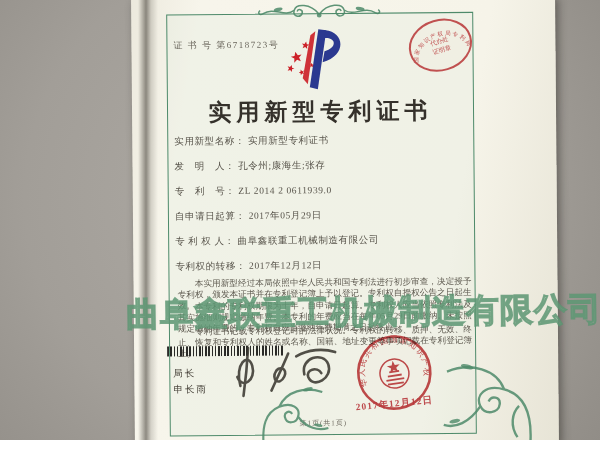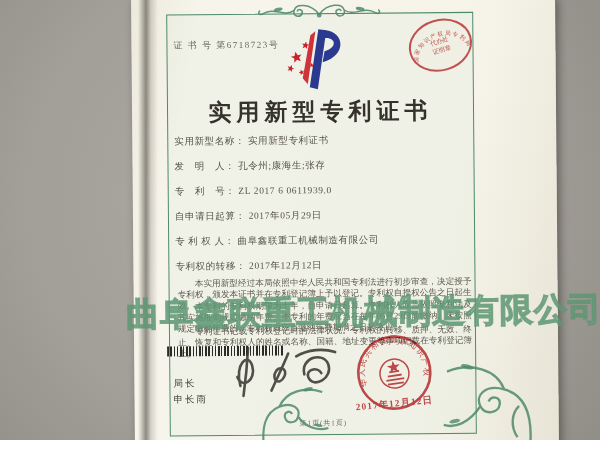--- a/index.html
+++ b/index.html
@@ -7,21 +7,21 @@
   .paper{position:absolute;left:133px;top:-2px;width:424px;height:448px;background:linear-gradient(100deg,#ece9dd 0%,#f7f5eb 14%,#f6f4e9 72%,#e7e4d6 100%);box-shadow:3px 2px 8px rgba(30,28,24,.45);transform:rotate(-0.5deg);}
   .gutter{position:absolute;left:138px;top:0;width:20px;height:450px;z-index:3;background:linear-gradient(90deg,rgba(55,50,42,0) 0%,rgba(55,50,42,.55) 40%,rgba(55,50,42,.18) 65%,rgba(55,50,42,0) 100%);pointer-events:none;}
   .frame{position:absolute;left:35px;top:15px;width:307px;height:422px;border:1.6px solid #4e8a6a;background:rgba(219,234,219,.22);box-sizing:border-box;}
   .cert-no{position:absolute;left:42px;top:40px;font-size:9px;letter-spacing:1.5px;color:#6a665c;}
   .logo{position:absolute;left:153px;top:26px;}
   .title{position:absolute;left:35px;top:98px;width:307px;text-align:center;font-size:23px;font-weight:bold;letter-spacing:5px;color:#35312b;}
   .field{position:absolute;left:42px;font-size:9.5px;color:#57534a;letter-spacing:.6px;white-space:nowrap;}
   .field .flabel{margin-right:3px;margin-top:33px;}
   .para{position:absolute;left:44px;width:294px;font-size:8.6px;line-height:11.4px;color:#5d594f;text-align:justify;text-indent:2em;}
   .barcode{position:absolute;left:33px;top:347px;width:116px;height:10px;background:repeating-linear-gradient(90deg,#2b2b28 0 1.5px,transparent 1.5px 3px,#2b2b28 3px 5.2px,transparent 5.2px 6.5px,#2b2b28 6.5px 7.5px,transparent 7.5px 9.5px);}
-  .officer{position:absolute;left:39px;top:376px;font-size:9.5px;color:#454038;letter-spacing:2px;line-height:16px;}
+  .officer{position:absolute;left:39px;top:366px;font-size:9.5px;color:#454038;letter-spacing:2px;line-height:16px;}
   .signature{position:absolute;left:90px;top:345px;}
   .seal-round{position:absolute;left:215px;top:330px;mix-blend-mode:multiply;}
   .seal-date{position:absolute;left:221px;top:400px;font-size:9.5px;color:#b8383c;letter-spacing:1px;transform:rotate(-5deg);font-weight:bold;opacity:.9;}
   .seal-oval{position:absolute;left:270px;top:17px;mix-blend-mode:multiply;}
   .page-footer{position:absolute;left:35px;top:420px;width:307px;text-align:center;font-size:7px;color:#6b675d;letter-spacing:1px;}
   .ornament-top{position:absolute;left:122px;top:1px;}
   .flourish{position:absolute;pointer-events:none;}
   .fl-bl{left:122px;top:378px;}
   .fl-br{left:405px;top:356px;transform:scale(-1,1);}
   .watermark{position:absolute;left:126px;top:290px;width:480px;font-size:33px;font-weight:bold;letter-spacing:1px;white-space:nowrap;color:rgba(140,184,154,.40);-webkit-text-stroke:1.2px rgba(88,148,112,.78);transform:rotate(-0.7deg);z-index:9;pointer-events:none;font-family:"Liberation Serif","DejaVu Serif",serif;}
@@ -82,21 +82,21 @@
 
     <div class="title">实用新型专利证书</div>
 
     <div class="field" style="top:136px">
       <span class="flabel">实用新型名称：</span><span class="fvalue">实用新型专利证书</span>
     </div>
     <div class="field" style="top:161px">
       <span class="flabel">发　明　人：</span><span class="fvalue">孔令州;康海生;张存</span>
     </div>
     <div class="field" style="top:186px">
-      <span class="flabel">专　利　号：</span><span class="fvalue">ZL 2017 6 0611939.0</span>
+      <span class="flabel">专　利　号：</span><span class="fvalue">ZL 2014 2 0611939.0</span>
     </div>
     <div class="field" style="top:211px">
       <span class="flabel">自申请日起算：</span><span class="fvalue">2017年05月29日</span>
     </div>
     <div class="field" style="top:236px">
       <span class="flabel">专 利 权 人：</span><span class="fvalue">曲阜鑫联重工机械制造有限公司</span>
     </div>
     <div class="field" style="top:261px">
       <span class="flabel">专利权的转移：</span><span class="fvalue">2017年12月12日</span>
     </div>

